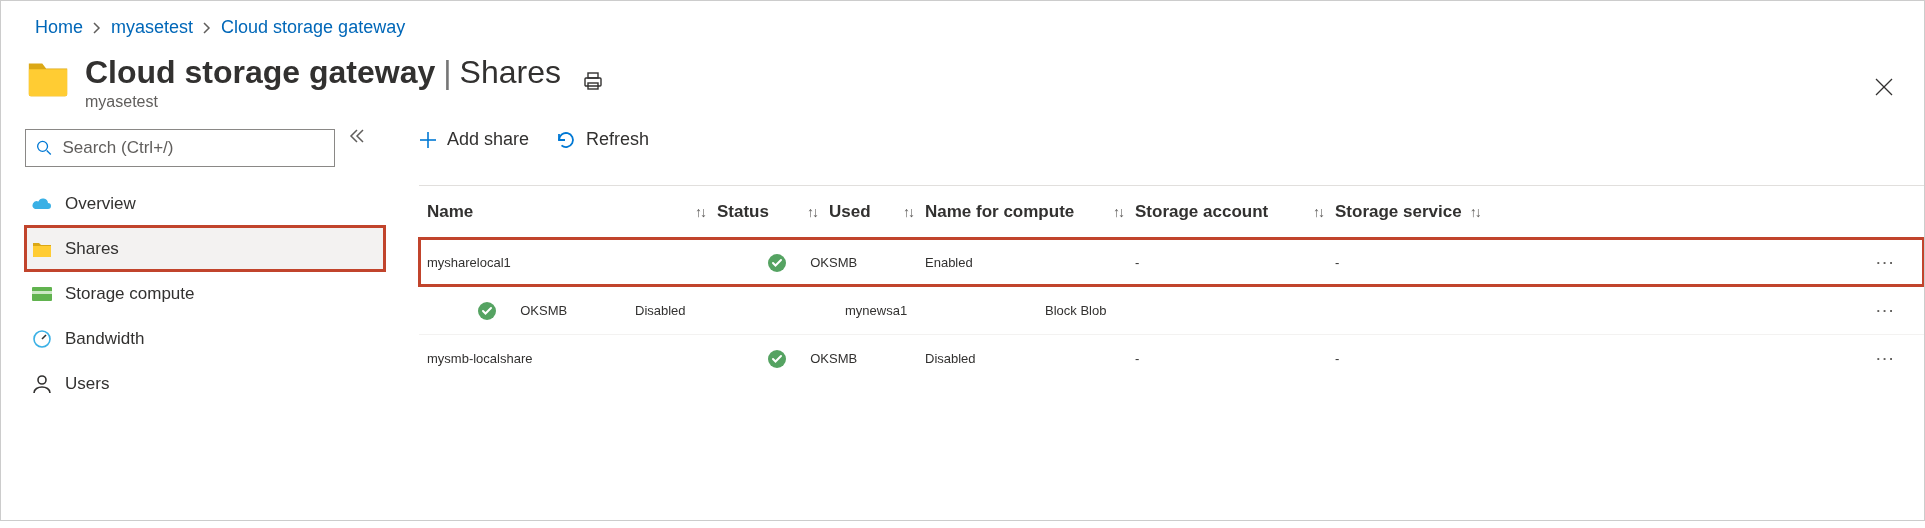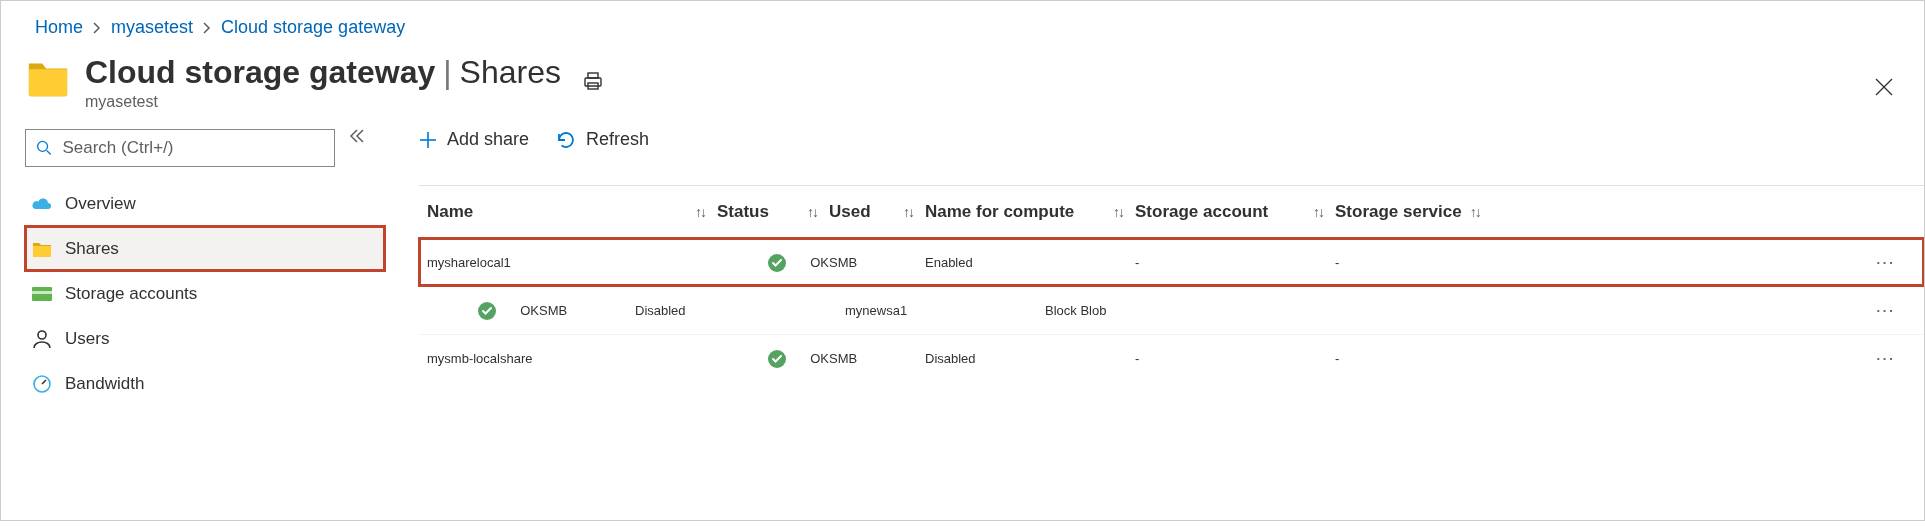--- a/index.html
+++ b/index.html
@@ -155,39 +155,39 @@
           </span>
           <span>Shares</span>
         </div>
         <div class="nav-item">
           <span class="icon-slot">
             <svg width="20" height="14" viewBox="0 0 20 14">
                 <rect fill="#61b34f" x="0" y="0" width="20" height="14" rx="1"></rect>
                 <rect fill="#cde8c5" x="0" y="4" width="20" height="3"></rect>
               </svg>
           </span>
-          <span>Storage accounts</span>
+          <span>Storage compute</span>
+        </div>
+        <div class="nav-item">
+          <span class="icon-slot">
+            <svg width="20" height="20" viewBox="0 0 20 20" fill="none" stroke="#3ab0e5" stroke-width="1.6">
+                <circle cx="10" cy="10" r="8"></circle>
+                <path d="M10 10 L14 6" stroke="#323130"></path>
+              </svg>
+          </span>
+          <span>Bandwidth</span>
         </div>
         <div class="nav-item">
           <span class="icon-slot">
             <svg width="20" height="20" viewBox="0 0 20 20" fill="none" stroke="#323130" stroke-width="1.6">
                 <circle cx="10" cy="6" r="4"></circle>
                 <path d="M2 19c0-4 4-6 8-6s8 2 8 6"></path>
               </svg>
           </span>
           <span>Users</span>
-        </div>
-        <div class="nav-item">
-          <span class="icon-slot">
-            <svg width="20" height="20" viewBox="0 0 20 20" fill="none" stroke="#3ab0e5" stroke-width="1.6">
-                <circle cx="10" cy="10" r="8"></circle>
-                <path d="M10 10 L14 6" stroke="#323130"></path>
-              </svg>
-          </span>
-          <span>Bandwidth</span>
         </div>
       </div>
     </aside>
 
     <main class="main">
       <div class="toolbar">
         <div class="toolbar-btn">
           <span class="ticon">
             <svg width="18" height="18" viewBox="0 0 18 18" stroke="#0078d4" stroke-width="1.6">
                 <line x1="9" y1="1" x2="9" y2="17"></line>

